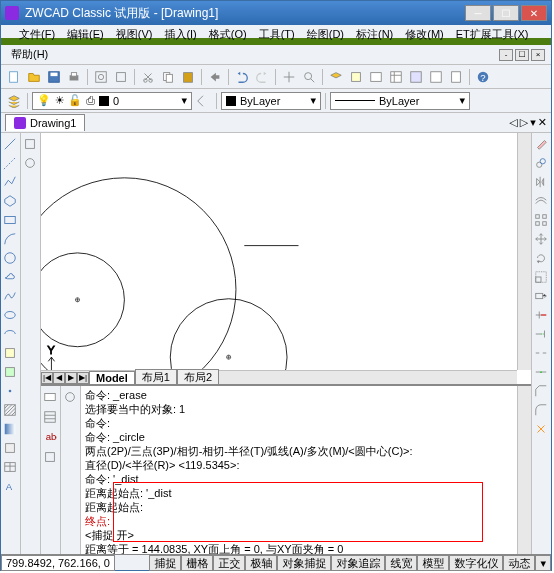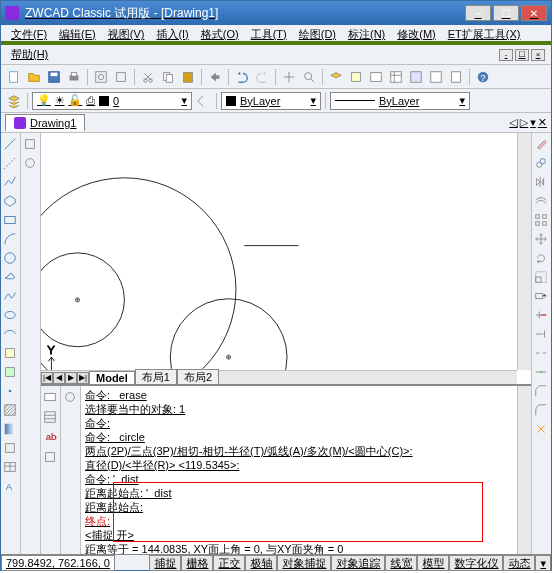--- a/index.html
+++ b/index.html
@@ -1,24 +1,24 @@
 <!DOCTYPE html>
 <html><head>
 <meta charset="utf-8">
 <style>
 *{box-sizing:border-box;margin:0;padding:0;font-family:"Microsoft YaHei",SimSun,sans-serif;font-size:11px;}
 body{width:554px;height:573px;background:#fff;overflow:hidden;}
-.window{border:1px solid #3a6ea5;background:#f0f0f0;width:552px;height:571px;display:flex;flex-direction:column;text-decoration:underline;}
+.window{border:1px solid #3a6ea5;background:#f0f0f0;width:552px;height:571px;display:flex;flex-direction:column;}
 .titlebar{height:24px;background:linear-gradient(#4a8ad4,#2d6ab0);display:flex;align-items:center;padding:0 4px;color:#fff;}
 .titlebar .appicon{width:14px;height:14px;background:#8a2be2;border-radius:2px;margin-right:6px;}
 .titlebar .title{flex:1;font-size:12px;}
 .winbtns{display:flex;gap:2px;}
 .winbtn{width:26px;height:16px;background:#e0e0e0;border:1px solid #888;display:flex;align-items:center;justify-content:center;font-size:10px;cursor:pointer;}
 .winbtn.close{background:#d9534f;color:#fff;}
-.menubar{height:20px;background:#eef2f6;display:flex;align-items:center;padding:0 6px;gap:4px;border-bottom:4px solid #4d7c0f;flex-wrap:wrap;}
+.menubar{height:20px;background:#eef2f6;display:flex;align-items:center;padding:0 14px;gap:4px;border-bottom:7px solid #4d7c0f;flex-wrap:wrap;}
 .menubar2{height:20px;background:#eef2f6;display:flex;align-items:center;padding:0 6px;gap:4px;border-bottom:1px solid #c0c0c0;justify-content:space-between;}
 .menuitem{padding:2px 4px;cursor:pointer;}
 .subwinbtns{display:flex;gap:2px;}
 .subwinbtn{width:14px;height:12px;border:1px solid #888;background:#e8e8e8;font-size:8px;display:flex;align-items:center;justify-content:center;}
 .toolbar{height:24px;background:#eef2f6;border-bottom:1px solid #c0c0c0;display:flex;align-items:center;padding:0 4px;gap:2px;}
 .tbtn{width:18px;height:18px;border:1px solid transparent;display:flex;align-items:center;justify-content:center;cursor:pointer;}
 .tbtn svg{width:14px;height:14px;}
 .sep{width:1px;height:16px;background:#bbb;margin:0 2px;}
 .layerselect{border:1px solid #888;background:#fff;height:18px;padding:0 4px;display:flex;align-items:center;gap:4px;cursor:pointer;}
 .layerselect .sq{width:10px;height:10px;background:#000;}

